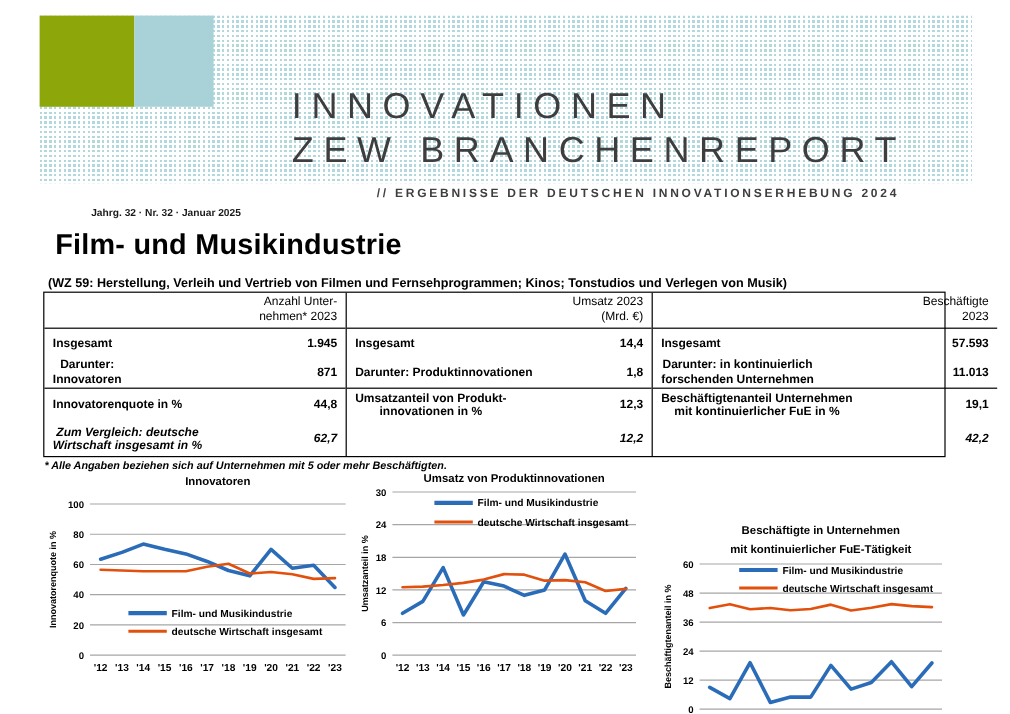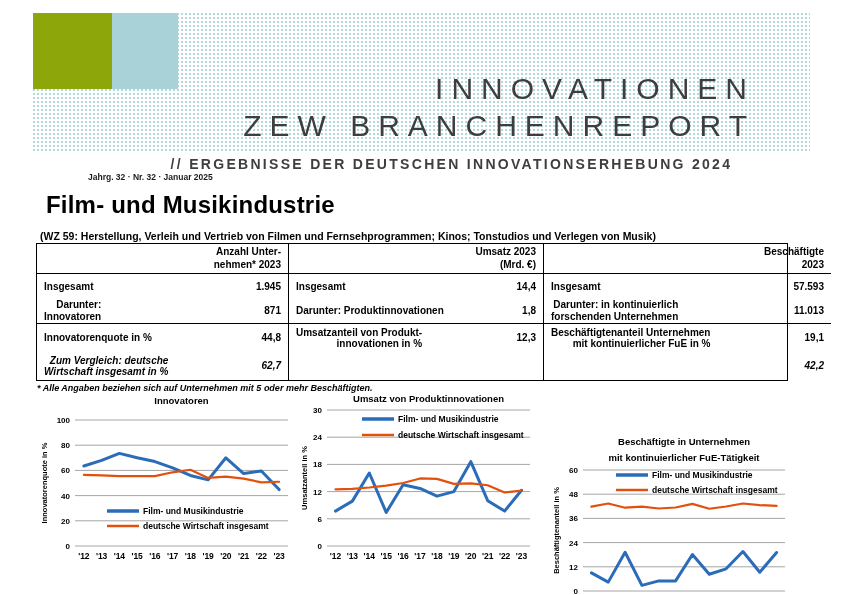--- a/index.html
+++ b/index.html
@@ -7,44 +7,44 @@
   body{width:842px;height:595px;position:relative;overflow:hidden;
        font-family:"Liberation Sans",sans-serif;color:#000}
   .abs{position:absolute}
   
   .pattern{left:33px;top:13px;width:777px;height:140px;
     background-image:
       repeating-linear-gradient(to bottom, rgba(255,255,255,0) 0 2px, #fff 2px 4px),
       repeating-linear-gradient(to right, #b2d8dc 0 2px, #fff 2px 4px);}
   .logo-green{left:33px;top:13px;width:79px;height:76px;background:#8da60a}
   .logo-blue{left:112px;top:13px;width:66px;height:76px;background:#a9d2d8}
-  .masthead{right:95px;top:70px;text-align:right;font-size:30px;line-height:37px;
+  .masthead{right:95px;top:70px;text-align:left;font-size:30px;line-height:37px;
     letter-spacing:8px;color:#3e3e3e;white-space:nowrap}
   .masthead div{margin-right:-8px}
-  .tagline{right:112px;top:156px;font-size:14px;font-weight:bold;letter-spacing:2.3px;
+  .tagline{right:95px;top:156px;font-size:10px;font-weight:bold;letter-spacing:2.3px;
     color:#3e3e3e;white-space:nowrap;margin-right:-2.3px}
-  .issue{left:88px;top:172px;font-size:8.5px;font-weight:bold;color:#1a1a1a}
+  .issue{left:76px;top:172px;font-size:8.5px;font-weight:bold;color:#1a1a1a}
   .doc-title{left:46px;top:191px;font-size:24px;font-weight:bold;letter-spacing:.2px}
   .doc-subtitle{left:40px;top:230px;font-size:10.5px;font-weight:bold}
   
   .kv-table{left:36px;top:243px;width:752px;height:138px;border:1.5px solid #000;display:flex}
   .tcol{flex:none;display:flex;flex-direction:column}
   .tcol+.tcol{border-left:1.5px solid #000}
   .tcol:nth-child(1){width:251px}
   .tcol:nth-child(2){width:255px}
   .tcol:nth-child(3){width:288px}
   .thead{height:30px;border-bottom:1.5px solid #000;text-align:right;
-    padding:2px 7px 0 0;font-weight:bold;font-size:10px;line-height:12.5px;white-space:pre-line}
+    padding:2px 7px 0 0;font-weight:normal;font-size:10px;line-height:12.5px;white-space:pre-line}
   .seca{height:50px;border-bottom:1.5px solid #000;display:flex;flex-direction:column}
   .secb{flex:1;display:flex;flex-direction:column}
   .trow{display:flex;align-items:center;justify-content:space-between;
     padding:0 7px;font-size:10px;font-weight:bold;line-height:11.5px}
   .seca .trow{height:50%}
   .secb .trow{height:50%}
-  .lbl{white-space:pre-line;text-align:right}
+  .lbl{white-space:pre-line;text-align:center}
   .val{text-align:left;padding-left:6px}
   .italic{font-style:italic}
   .footnote{left:37px;top:383px;font-size:9px;font-weight:bold;font-style:italic}
   
   .chart{position:absolute}
   svg text{font-family:"Liberation Sans",sans-serif}
 </style>
 </head>
 <body>
 
@@ -100,20 +100,24 @@
         <div class="trow">
           <div class="lbl">Darunter: Produktinnovationen</div>
           <div class="val">1,8</div>
         </div>
       </div>
       <div class="secb">
         <div class="trow">
           <div class="lbl">Umsatzanteil von Produkt-
 innovationen in %</div>
           <div class="val">12,3</div>
+        </div>
+        <div class="trow italic">
+          <div class="lbl"></div>
+          <div class="val">12,2</div>
         </div>
       </div>
     </div>
     <div class="tcol">
       <div class="thead">Beschäftigte
 2023</div>
       <div class="seca">
         <div class="trow">
           <div class="lbl">Insgesamt</div>
           <div class="val">57.593</div>

